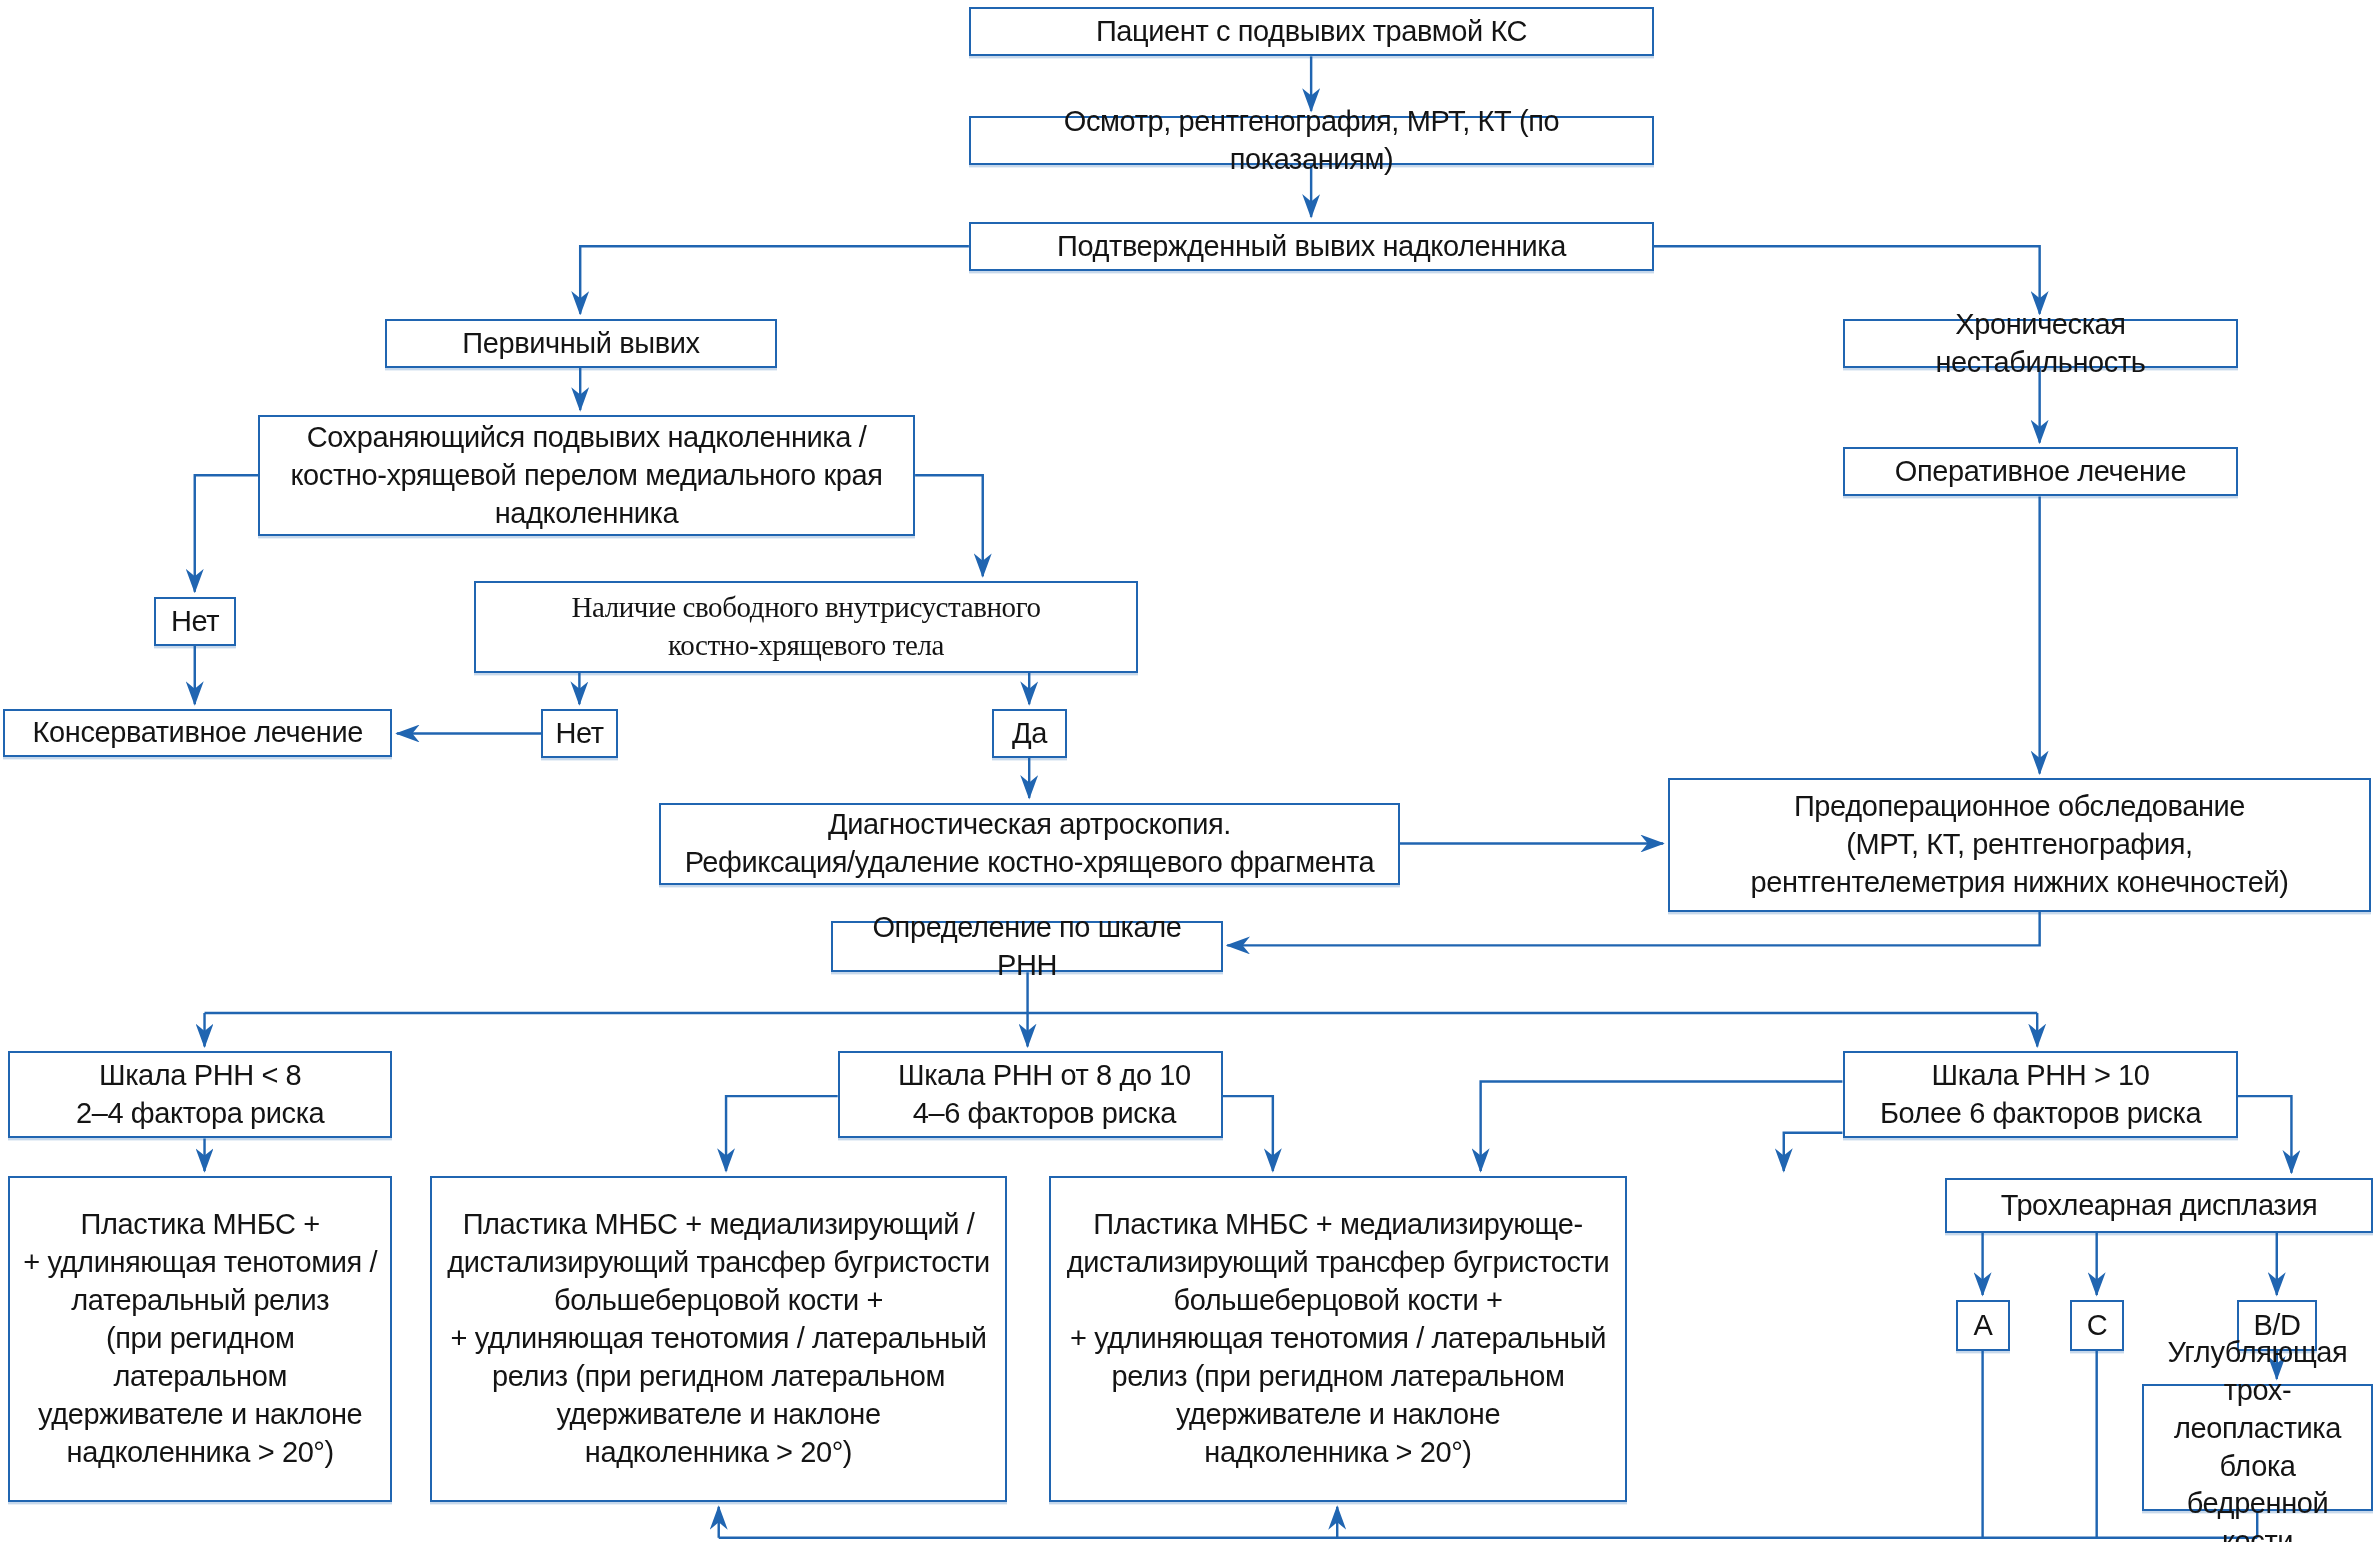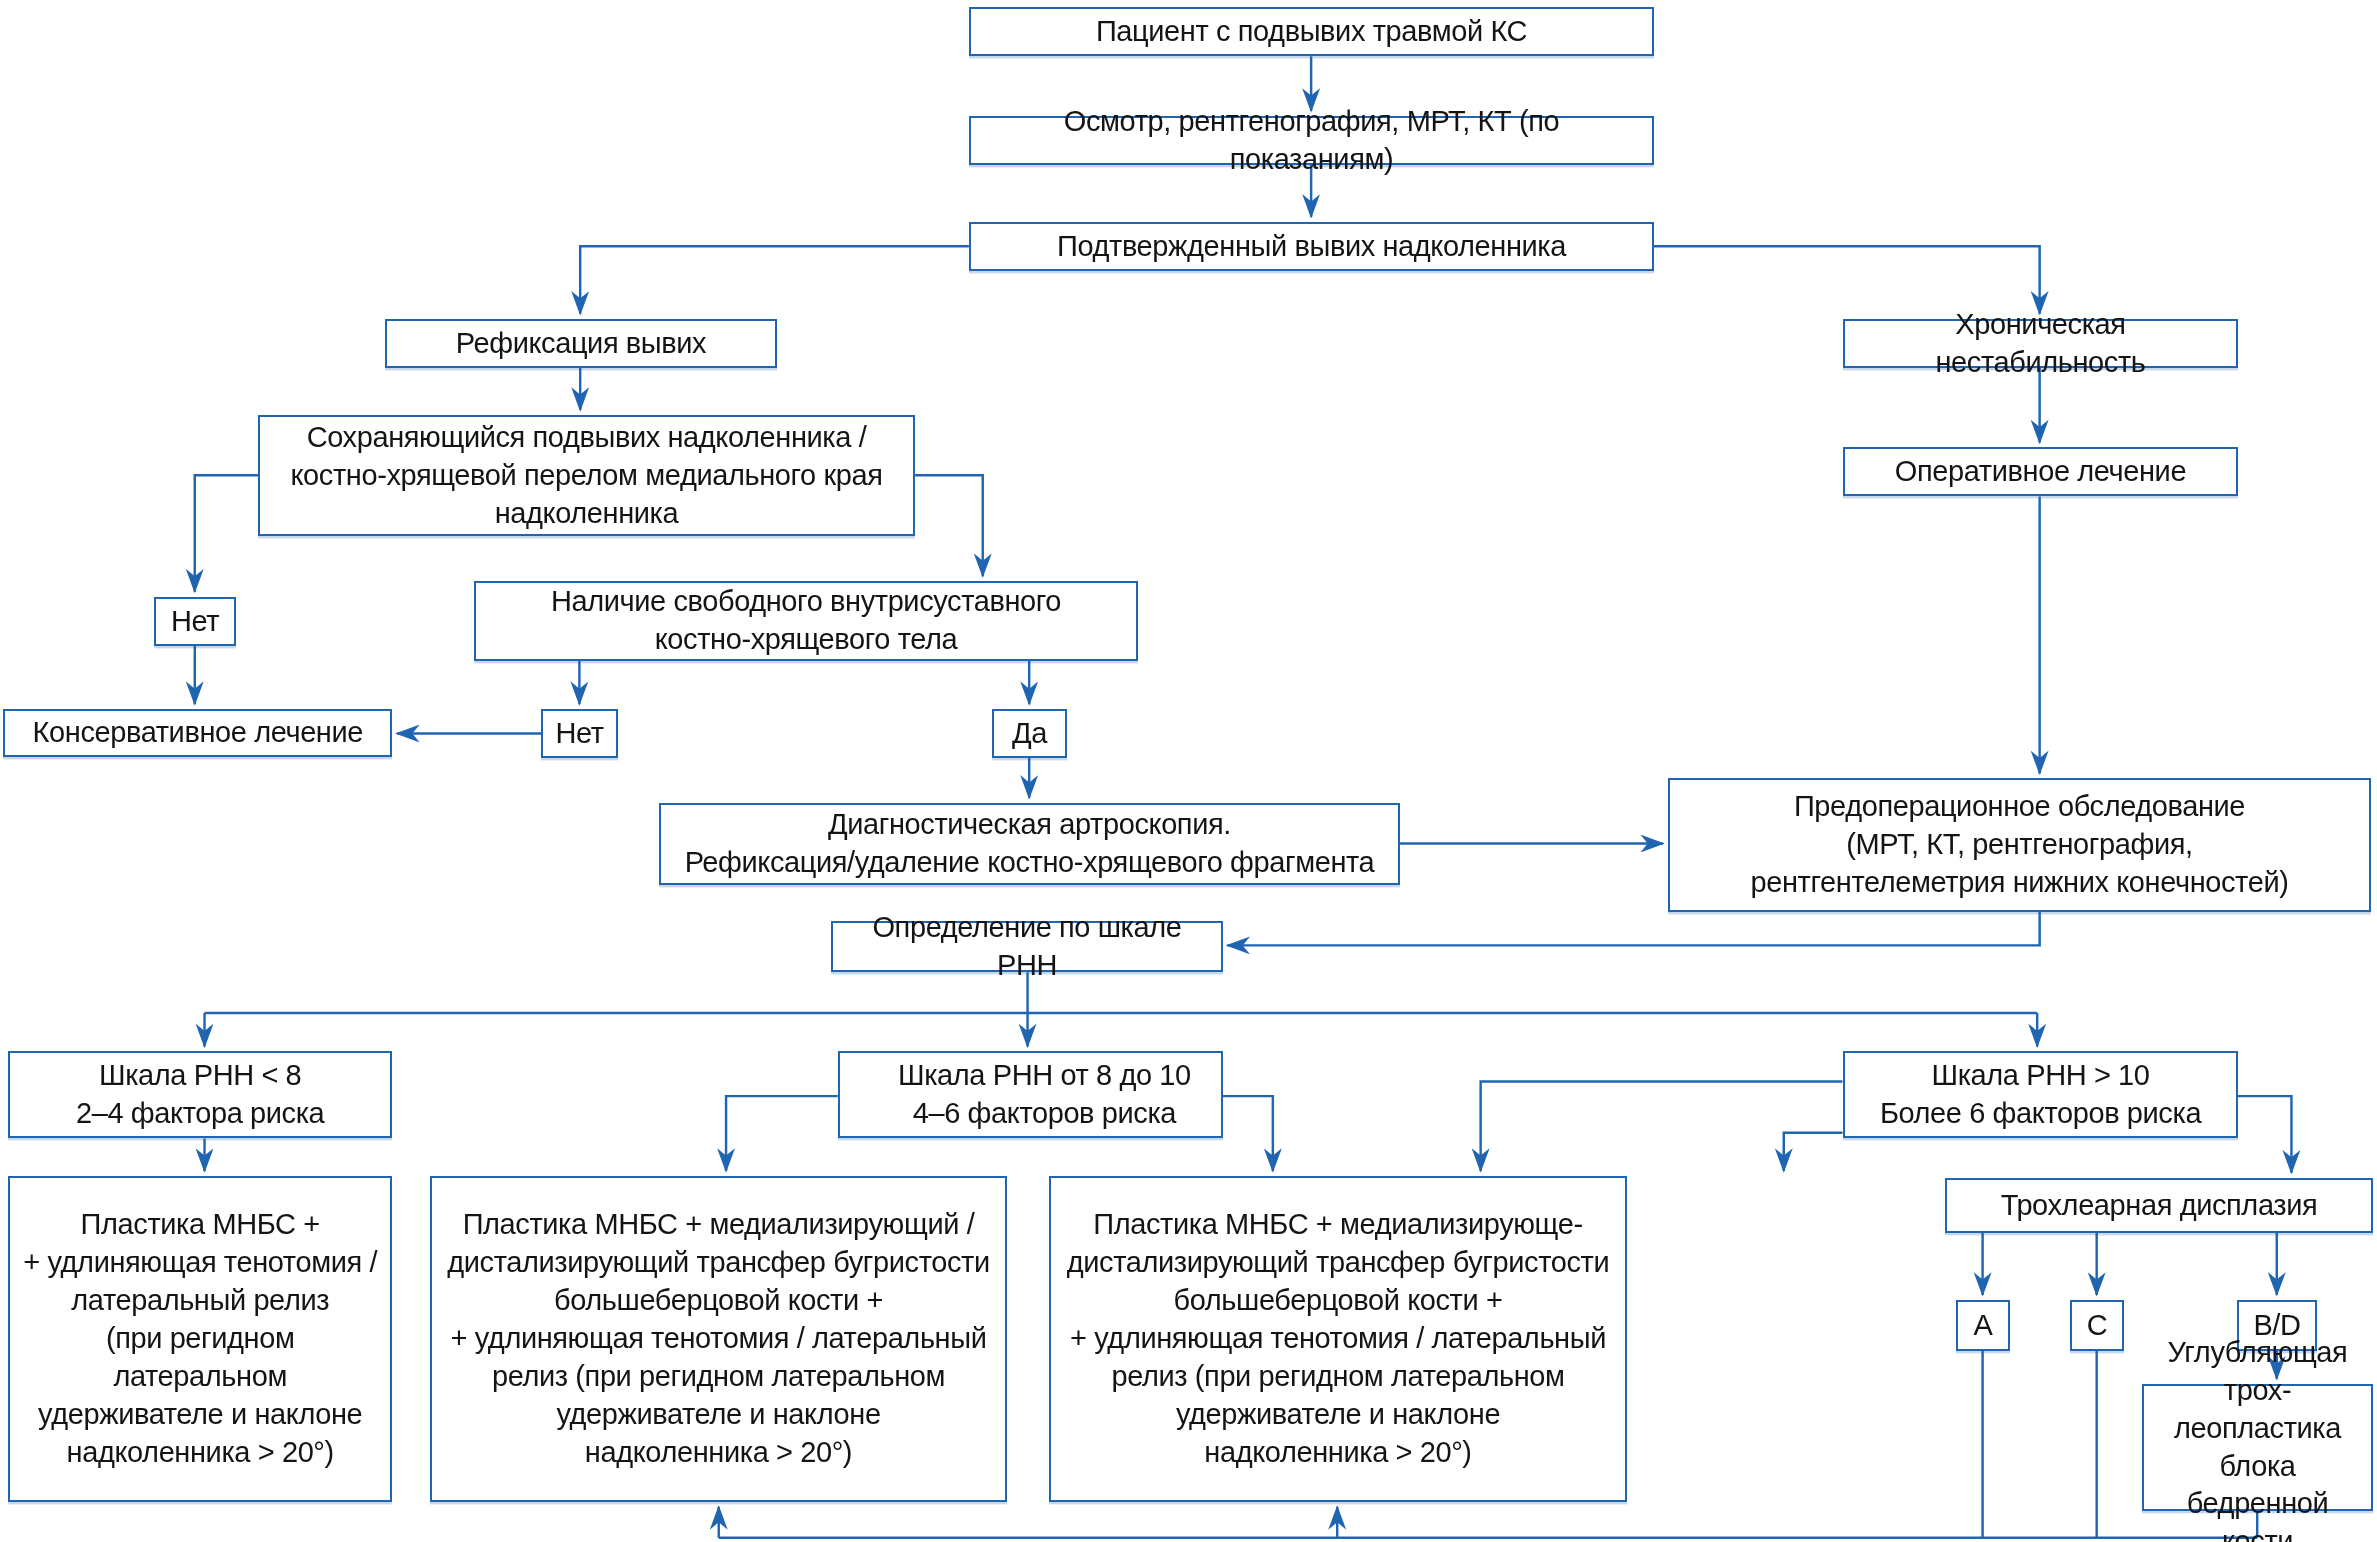--- a/index.html
+++ b/index.html
@@ -26,21 +26,21 @@
   }
   
   #n-patient      {left:969px;top:7.3px;   width:685px;height:49px;}
   #n-exam         {left:969px;top:116px; width:685px;height:49px;}
   #n-confirmed    {left:969px;top:222px; width:685px;height:49px;}
   #n-primary      {left:385px; top:319px; width:392px;height:49px;}
   #n-chronic      {left:1843px;top:319px; width:395px;height:49px;}
   #n-persisting   {left:258px; top:415px; width:657px;height:121px;}
   #n-operative    {left:1843px;top:447px; width:395px;height:49px;}
   #n-no1          {left:154px; top:597px; width:82px;height:49px;}
-  #n-freebody     {left:474px; top:581px; width:664px;height:80px;}
+  #n-freebody     {left:474px; top:581px; width:664px;height:92px;font-family:Liberation Serif, serif;}
   #n-conservative {left:3.3px;   top:709px; width:389px;height:48px;}
   #n-no2          {left:541px; top:709px; width:77px; height:49px;}
   #n-yes          {left:992px;top:709px; width:75px; height:49px;}
   #n-arthroscopy  {left:659px; top:803px; width:741px;height:82px;}
   #n-preop        {left:1668px;top:778px; width:703px;height:134px;}
   #n-rnh          {left:831px;top:921px;width:392px;height:51px;}
   #n-scale-lt8    {left:8.2px;  top:1051px;width:384px;height:87px;}
   #n-scale-8-10   {left:838px;top:1051px;width:385px;height:87px;padding-left:36px;}
   #n-scale-gt10   {left:1843px;top:1051px;width:395px;height:87px;}
   #n-box1         {left:8.2px;  top:1176px;width:384px;height:326px;}
@@ -101,21 +101,21 @@
       <path d="M2770 1854 V1887"></path>
       <path d="M882 1887 H2770"></path>
       <path d="M882 1887 V1849" marker-end="url(#arr)"></path>
       <path d="M1641 1887 V1849" marker-end="url(#arr)"></path>
     </g>
   </svg>
 
   <div class="node" id="n-patient">Пациент с подвывих травмой КС</div>
   <div class="node" id="n-exam">Осмотр, рентгенография, МРТ, КТ (по показаниям)</div>
   <div class="node" id="n-confirmed">Подтвержденный вывих надколенника</div>
-  <div class="node" id="n-primary">Рефиксация вывих</div>
+  <div class="node" id="n-primary">Первичный вывих</div>
   <div class="node" id="n-chronic">Хроническая нестабильность</div>
   <div class="node" id="n-persisting">Сохраняющийся подвывих надколенника /
 костно-хрящевой перелом медиального края
 надколенника</div>
   <div class="node" id="n-operative">Оперативное лечение</div>
   <div class="node" id="n-no1">Нет</div>
   <div class="node" id="n-freebody">Наличие свободного внутрисуставного
 костно-хрящевого тела</div>
   <div class="node" id="n-conservative">Консервативное лечение</div>
   <div class="node" id="n-no2">Нет</div>

